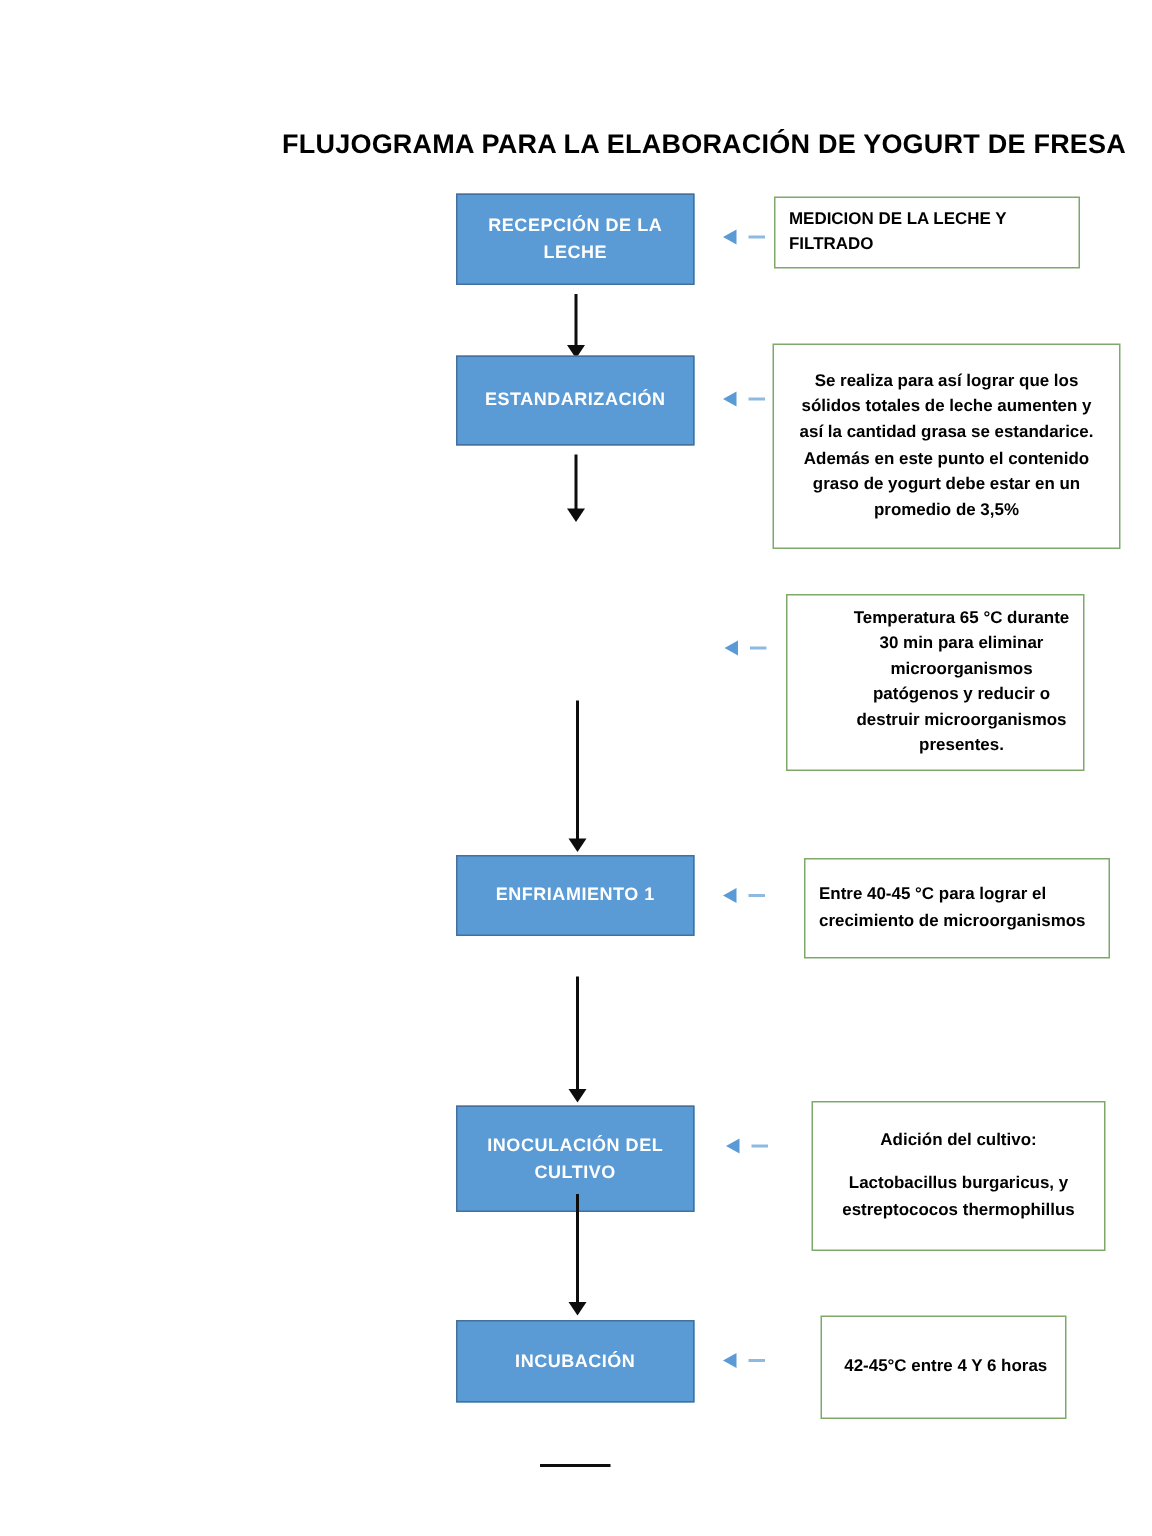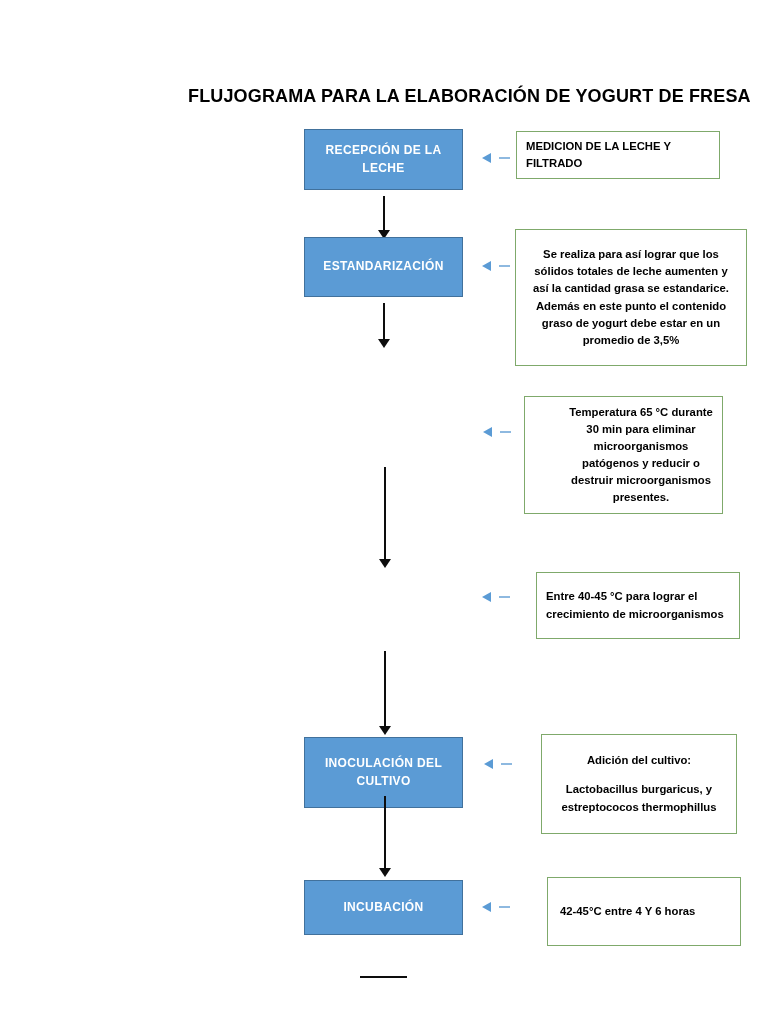--- a/index.html
+++ b/index.html
@@ -60,21 +60,21 @@
     font-size: 11.3px;
     font-weight: bold;
     line-height: 1.52;
     box-sizing: border-box;
     display: flex;
     flex-direction: column;
     justify-content: center;
     padding: 5px 9px;
   }
   .note.center { text-align: center; align-items: center; }
-  .note.left   { text-align: left;   align-items: flex-start; }
+  .note.left   { text-align: left;   align-items: center; }
   .note p { margin: 0; }
   .note p + p { margin-top: 1.05em; }
 
   
   .vconn {
     position: absolute;
     width: 16px;
   }
   .vconn .stem {
     position: absolute;
@@ -171,20 +171,21 @@
 
   <div class="note center" style="left:524px; top:396px; width:199px; height:118px;padding-left:44px;">
     <p>Temperatura 65 °C durante 30 min  para eliminar microorganismos patógenos y reducir o destruir microorganismos presentes.</p>
   </div>
 
   <div class="vconn" style="left:377px; top:467px; height:104px;">
     <span class="stem" style="height:94px;"></span>
     <span class="head" style="top:92px;"></span>
   </div>
 
+  <div class="proc" style="left:304px; top:570px; width:159px; height:54px;">ENFRIAMIENTO 1</div>
 
   <div class="pointer" style="left:482px; top:591px; width:34px;">
     <span class="ptip"></span>
     <span class="pdash"></span>
   </div>
 
   <div class="note left" style="left:536px; top:572px; width:204px; height:67px;">
     <p>Entre 40-45 °C para lograr el crecimiento de microorganismos</p>
   </div>
 
@@ -210,19 +211,19 @@
     <span class="head" style="top:72px;"></span>
   </div>
 
   <div class="proc" style="left:304px; top:880px; width:159px; height:55px;">INCUBACIÓN</div>
 
   <div class="pointer" style="left:482px; top:901px; width:34px;">
     <span class="ptip"></span>
     <span class="pdash"></span>
   </div>
 
-  <div class="note left" style="left:547px; top:877px; width:194px; height:69px;padding-left:12px;">
+  <div class="note left" style="left:547px; top:877px; width:164px; height:69px;padding-left:12px;">
     <p>42-45°C entre 4 Y 6 horas</p>
   </div>
 
   <div class="tail" style="left:360px; top:976px; width:47px;"></div>
 
 </div>
 
 </body></html>

